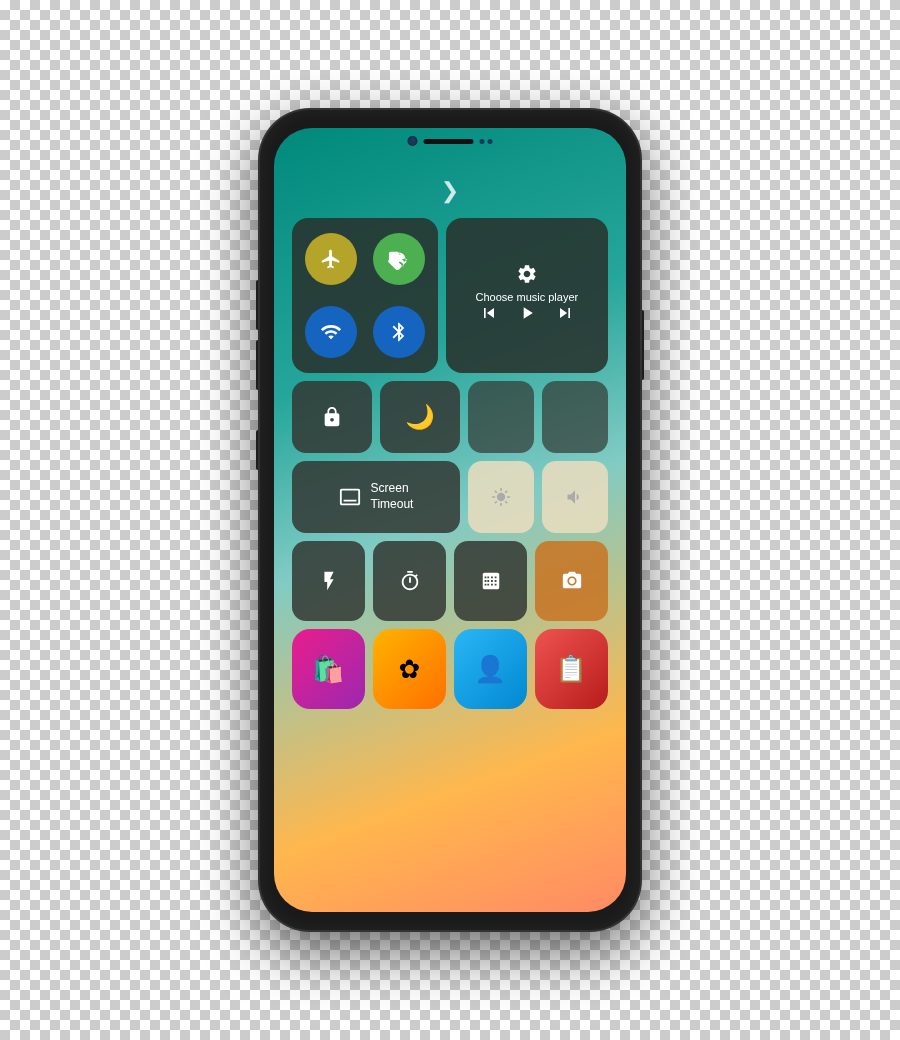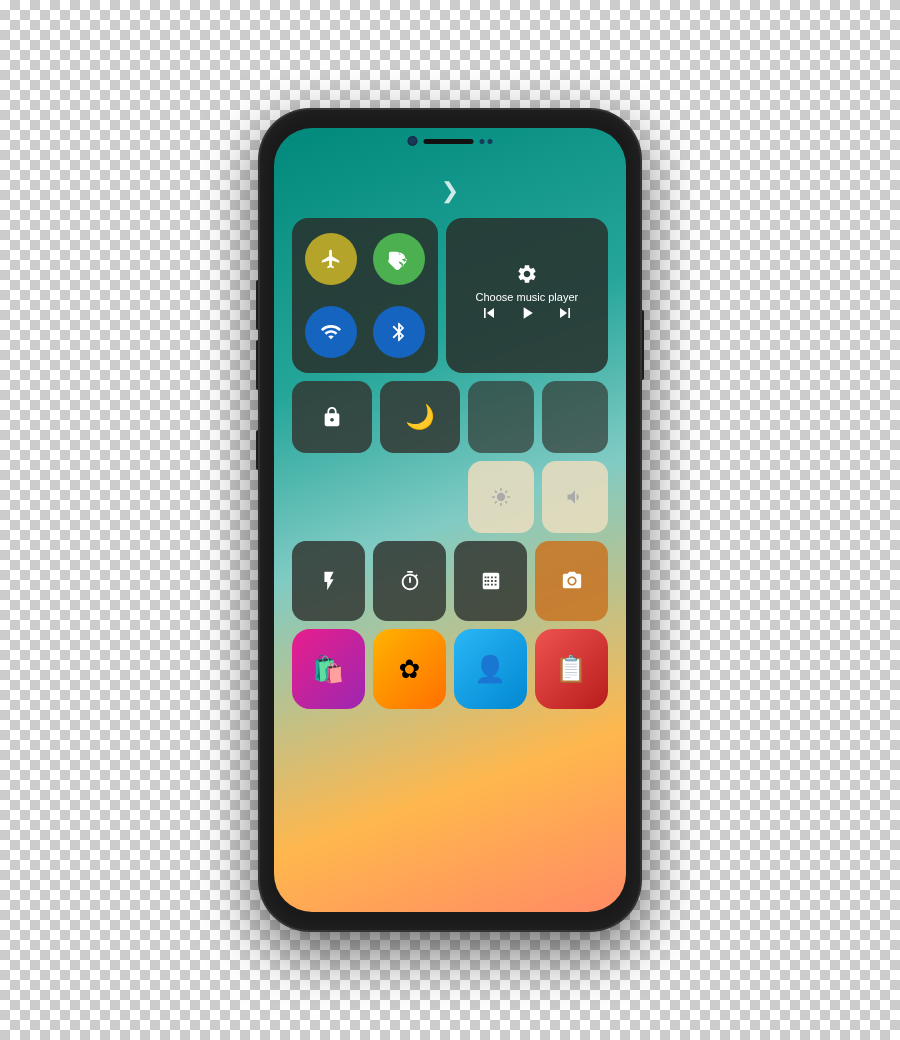--- a/index.html
+++ b/index.html
@@ -402,20 +402,29 @@
             <div class="toggle-btn">
               <svg width="22" height="22" viewBox="0 0 24 24" fill="white">
                 <path d="M18 8h-1V6c0-2.76-2.24-5-5-5S7 3.24 7 6v2H6c-1.1 0-2 .9-2 2v10c0 1.1.9 2 2 2h12c1.1 0 2-.9 2-2V10c0-1.1-.9-2-2-2zm-6 9c-1.1 0-2-.9-2-2s.9-2 2-2 2 .9 2 2-.9 2-2 2zm3.1-9H8.9V6c0-1.71 1.39-3.1 3.1-3.1 1.71 0 3.1 1.39 3.1 3.1v2z"></path>
               </svg>
             </div>
             <div class="toggle-btn" style="color:#9c27b0; font-size:24px;">
               🌙
             </div>
           </div>
 
+          <div class="screen-timeout-btn" style="height:72px;">
+            <svg width="22" height="22" viewBox="0 0 24 24" fill="white">
+              <path d="M21 3H3c-1.1 0-2 .9-2 2v14c0 1.1.9 2 2 2h18c1.1 0 2-.9 2-2V5c0-1.1-.9-2-2-2zm0 16H3V5h18v14zM5 15h14v2H5z"></path>
+            </svg>
+            <div style="line-height:1.3;">
+              <div style="white-space:pre-line; font-size:12px; color:white;">Screen
+Timeout</div>
+            </div>
+          </div>
         </div>
 
         <div style="display:flex; flex-direction:column; gap:8px; flex:1;">
 
           <div style="display:flex; gap:8px; height:72px;">
             <div class="slider-top-empty" style="flex:1;"></div>
             <div class="slider-top-empty2" style="flex:1;"></div>
           </div>
 
           <div style="display:flex; gap:8px; height:72px;">

